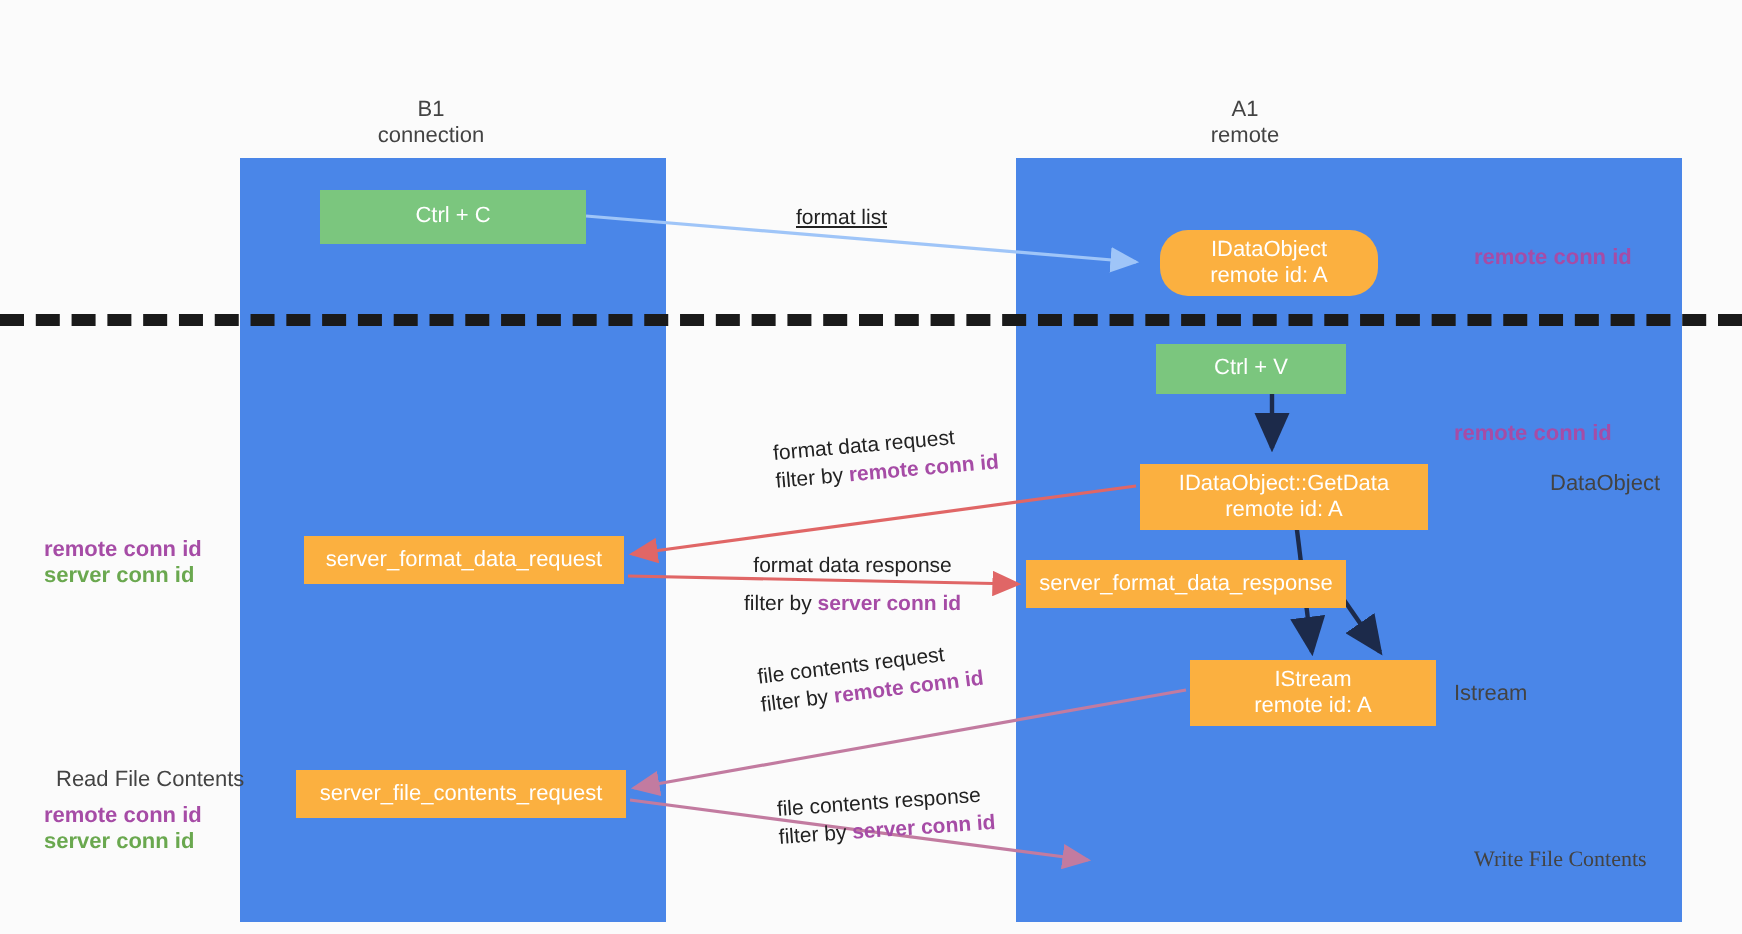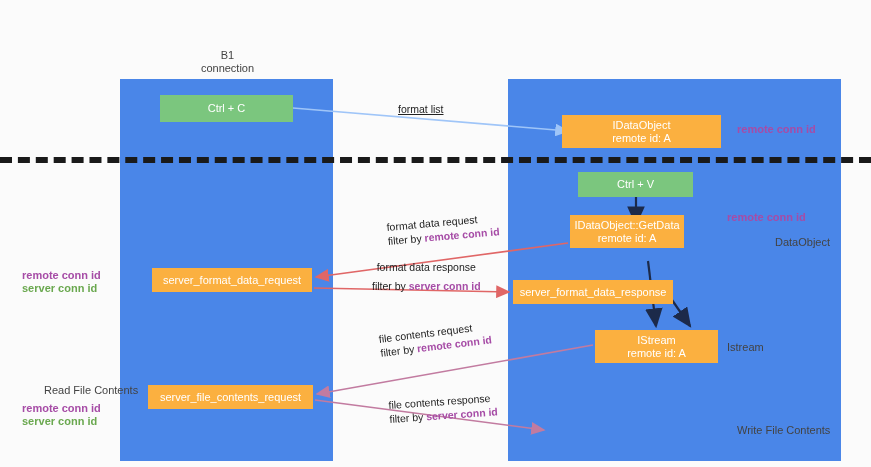--- a/index.html
+++ b/index.html
@@ -22,57 +22,57 @@
     position:absolute;left:0;top:5px;width:871px;
     text-align:center;color:#434343;font-size:15px;line-height:19px;
     white-space:pre-line;
   }
 
   
   .lane-head{
     position:absolute;text-align:center;color:#434343;
     font-size:11px;line-height:13px;white-space:pre-line;
   }
-  #head-b1{left:150px;top:49px;width:155px;}
+  #head-b1{left:138px;top:49px;width:155px;}
   #head-a1{left:545px;top:49px;width:155px;}
 
   
   #divider{
     position:absolute;left:0;top:157px;width:871px;height:0;
     border-top:6px dashed #1a1a1a;
   }
 
   
   .node{
     position:absolute;box-sizing:border-box;
     display:flex;align-items:center;justify-content:center;
     text-align:center;color:#ffffff;font-size:11px;line-height:13px;
     white-space:pre-line;
   }
   .green{background:#7bc67e;}
   .orange{background:#fbb040;}
 
   #n-ctrlc{left:160px;top:95px;width:133px;height:27px;}
-  #n-idataobject{left:562px;top:115px;width:159px;height:33px;}
-  #n-ctrlv{left:578px;top:172px;width:115px;height:25px;}
-  #n-getdata{left:570px;top:215px;width:114px;height:33px;}
+  #n-idataobject{left:580px;top:115px;width:109px;height:33px;border-radius:14px;}
+  #n-ctrlv{left:578px;top:172px;width:95px;height:25px;}
+  #n-getdata{left:570px;top:232px;width:144px;height:33px;}
   #n-sfdreq{left:152px;top:268px;width:160px;height:24px;}
   #n-sfdresp{left:513px;top:280px;width:160px;height:24px;}
   #n-istream{left:595px;top:330px;width:123px;height:33px;}
   #n-sfcreq{left:148px;top:385px;width:165px;height:24px;}
   #n-sfcresp{left:548px;top:418px;width:168px;height:24px;}
 
   
   .side-label{position:absolute;color:#434343;font-size:11px;line-height:13px;}
   #s-dataobject{left:727px;top:236px;margin-left:48px;}
   #s-istream{left:727px;top:341px;}
-  #s-writefile{left:737px;top:424px;}
-
-  
-  #s-readfile{left:44px;top:384px;color:#434343;font-size:11px;position:absolute;}
+  #s-writefile{left:737px;top:424px;font-family:Liberation Serif, serif;}
+
+  
+  #s-readfile{left:28px;top:384px;color:#434343;font-size:11px;position:absolute;}
 
   .legend{position:absolute;font-size:11px;line-height:13px;font-weight:bold;}
   .remote-id{color:#a64ca6;}
   .server-id{color:#6aa84f;}
   #lg-mid{left:22px;top:269px;}
   #lg-bot{left:22px;top:402px;}
 
   
   .rmark{position:absolute;font-size:11px;font-weight:bold;color:#a64ca6;}
   #rm-1{left:737px;top:123px;}
@@ -80,37 +80,39 @@
 
   
   .edge-label{
     position:absolute;font-size:10.5px;line-height:14px;color:#222;
     white-space:nowrap;
   }
   .pk{color:#a64ca6;font-weight:bold;}
 
   #el-formatlist{left:398px;top:102px;text-decoration:underline;}
   #el-fdreq{left:386px;top:220px;transform:rotate(-5deg);transform-origin:left top;}
-  #el-fdresp{left:372px;top:260px;}
+  #el-fdresp{left:372px;top:276px;}
   #el-fcreq{left:378px;top:332px;transform:rotate(-7deg);transform-origin:left top;}
   #el-fcresp{left:388px;top:398px;transform:rotate(-4deg);transform-origin:left top;}
 
   svg#wires{position:absolute;left:0;top:0;width:871px;height:467px;pointer-events:none;}
 </style>
 </head>
 <body>
 
 <div id="stage">
 
   <div class="lane" id="lane-b1"></div>
   <div class="lane" id="lane-a1"></div>
 
 
   <div class="lane-head" id="head-b1">B1
 connection</div>
+  <div class="lane-head" id="head-a1">A1
+remote</div>
 
   <svg id="wires" viewBox="0 0 871 467">
     <defs>
       <marker id="ah-blue" markerWidth="9" markerHeight="8" refX="8" refY="4" orient="auto">
         <path d="M0,0 L9,4 L0,8 z" fill="#9fc5f8"></path>
       </marker>
       <marker id="ah-red" markerWidth="9" markerHeight="8" refX="8" refY="4" orient="auto">
         <path d="M0,0 L9,4 L0,8 z" fill="#e06666"></path>
       </marker>
       <marker id="ah-purple" markerWidth="9" markerHeight="8" refX="8" refY="4" orient="auto">

